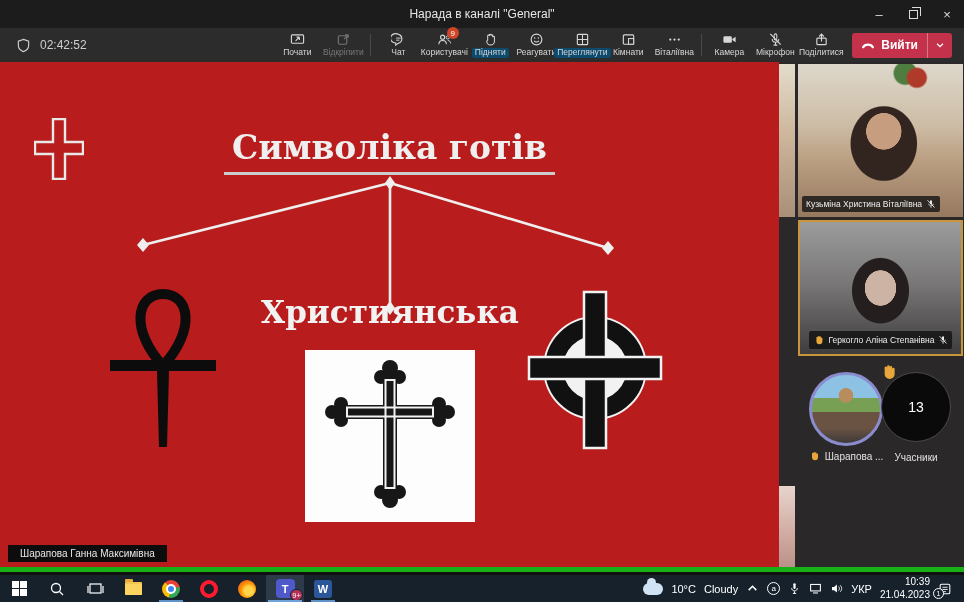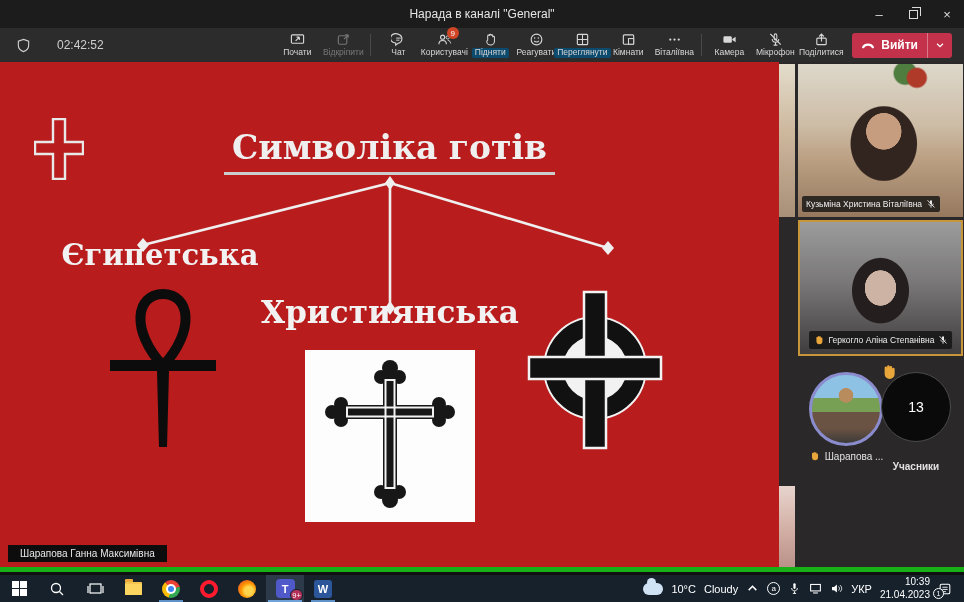--- a/index.html
+++ b/index.html
@@ -15,21 +15,21 @@
   .wctrls { margin-left:auto; display:flex; height:100%; }
   .wctrl { width:34px; height:100%; display:flex; align-items:center; justify-content:center;
     color:#dcdcdc; font-size:13px; }
   .maxbox { width:9px; height:9px; border:1px solid #dcdcdc; position:relative; }
   .maxbox::before { content:""; position:absolute; left:2px; top:-4px; width:8px; height:8px;
     border:1px solid #dcdcdc; border-left:none; border-bottom:none; }
 
   
   .toolbar { position:absolute; top:28px; left:0; right:0; height:34px; background:#2d2c2c;
     display:flex; align-items:center; }
-  .timerwrap { display:flex; align-items:center; gap:26px; margin-left:16px; color:#cfcfcf; font-size:12px; }
+  .timerwrap { display:flex; align-items:center; gap:9px; margin-left:16px; color:#cfcfcf; font-size:12px; }
   .tgroup { margin-left:auto; display:flex; align-items:center; }
   .tbtn { width:46px; height:34px; display:flex; flex-direction:column; align-items:center;
     justify-content:center; gap:1px; color:#d8d8d8; font-size:8.5px; cursor:default; }
   .tbtn svg { width:15px; height:15px; }
   .tbtn .lbl { line-height:1.1; white-space:nowrap; }
   .tbtn.dim { opacity:.42; }
   .lbl.hl { background:#0c4a6e; border-radius:2px; padding:0 3px; }
   .tsep { width:1px; height:22px; background:#4a4a4a; margin:0 4px; }
   .iconwrap { position:relative; display:flex; }
   .badge9 { position:absolute; top:-5px; right:-7px; background:#cf4526; color:#fff;
@@ -98,21 +98,21 @@
     background:
       radial-gradient(circle at 50% 30%, #b98c5e 0 12%, rgba(0,0,0,0) 13%),
       linear-gradient(180deg,#8ec2e4 0 34%,#77a055 34% 55%,#6b5343 55% 78%,#3c3a38 100%); }
   .av2 { position:absolute; left:102px; top:10px; width:70px; height:70px; border-radius:50%;
     background:#0a0a0a; border:1px solid #4a4a4a; display:flex; align-items:center;
     justify-content:center; color:#fff; font-size:14px; }
   .av2hand { position:absolute; left:100px; top:0px; width:20px; height:20px; }
   .avlabel { position:absolute; color:#e2e2e2; font-size:10px; display:flex; align-items:center;
     gap:4px; white-space:nowrap; }
   .avlabel1 { left:67px; top:88px; transform:translateX(-50%); }
-  .avlabel2 { left:137px; top:99px; transform:translateX(-50%);font-weight:bold; }
+  .avlabel2 { left:137px; top:90px; transform:translateX(-50%); }
 
   
   .taskbar { position:absolute; top:575px; left:0; width:964px; height:27px; background:#16212c;
     display:flex; align-items:center; z-index:6; }
   .app { width:38px; height:27px; display:flex; align-items:center; justify-content:center;
     position:relative; }
   .app.running::after { content:""; position:absolute; bottom:0; left:7px; right:7px; height:2px;
     background:#5f92c8; }
   .app.active { background:#2c3a49; }
   .app.active::after { content:""; position:absolute; bottom:0; left:2px; right:2px; height:2px;
@@ -301,21 +301,20 @@
       <svg class="connectors" style="left:0; top:0;" width="779" height="513" viewBox="0 0 779 513">
         <path d="M390 121 L143 183" stroke="#efefef" stroke-width="2.6" fill="none"></path>
         <path d="M390 121 L390 246" stroke="#efefef" stroke-width="2.6" fill="none"></path>
         <path d="M390 121 L608 186" stroke="#efefef" stroke-width="2.6" fill="none"></path>
         <path d="M390 114 l5 7 -5 7 -5 -7 z" fill="#efefef"></path>
         <path d="M143 176 l6 7 -6 7 -6 -7 z" fill="#efefef"></path>
         <path d="M390 239 l5 7 -5 7 -5 -7 z" fill="#efefef"></path>
         <path d="M608 179 l6 7 -6 7 -6 -7 z" fill="#efefef"></path>
       </svg>
 
-      <div class="branch b-egypt">Єгипетська</div>
       <div class="branch b-christian">Християнська</div>
 
       <svg class="ankh" style="left:108px; top:226px;" width="110" height="162" viewBox="0 0 110 162">
         <path d="M55 6 C28 6 22 42 55 78 C88 42 82 6 55 6 Z" fill="none" stroke="#0d0c0c" stroke-width="10"></path>
         <path d="M2 72 h106 v11 h-106 z" fill="#0d0c0c"></path>
         <path d="M49 83 h12 l-2 76 h-8 z" fill="#0d0c0c"></path>
       </svg>
 
       <div class="whitebox">
         <svg width="170" height="172" viewBox="0 0 170 172">

